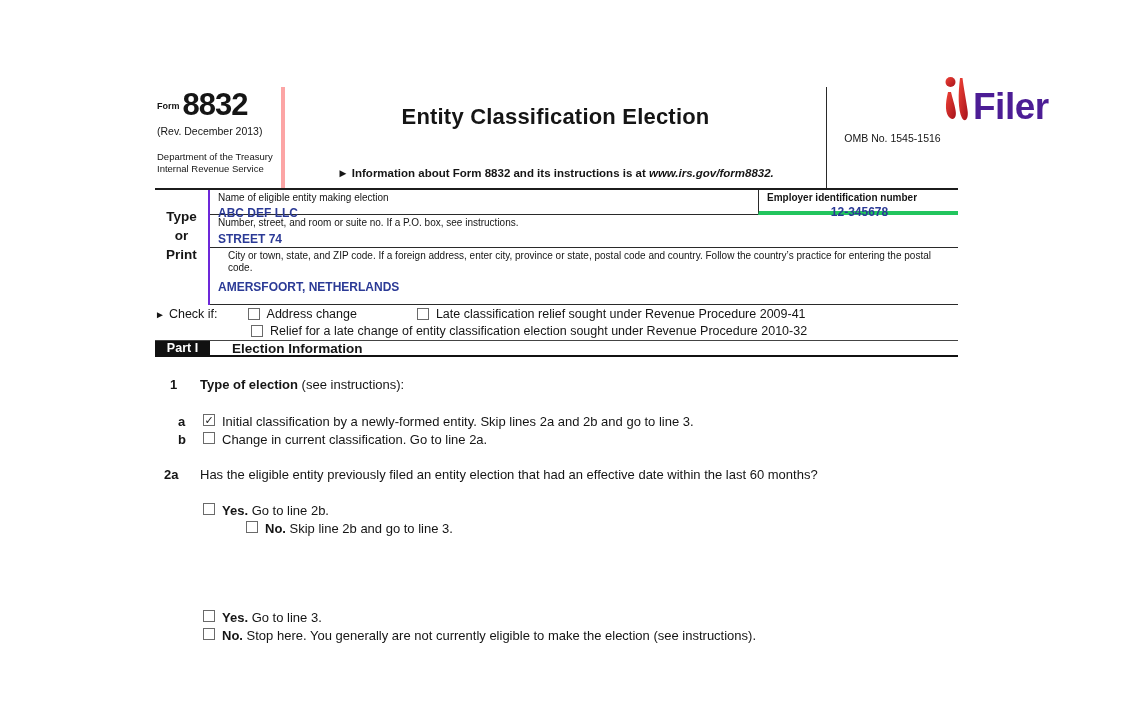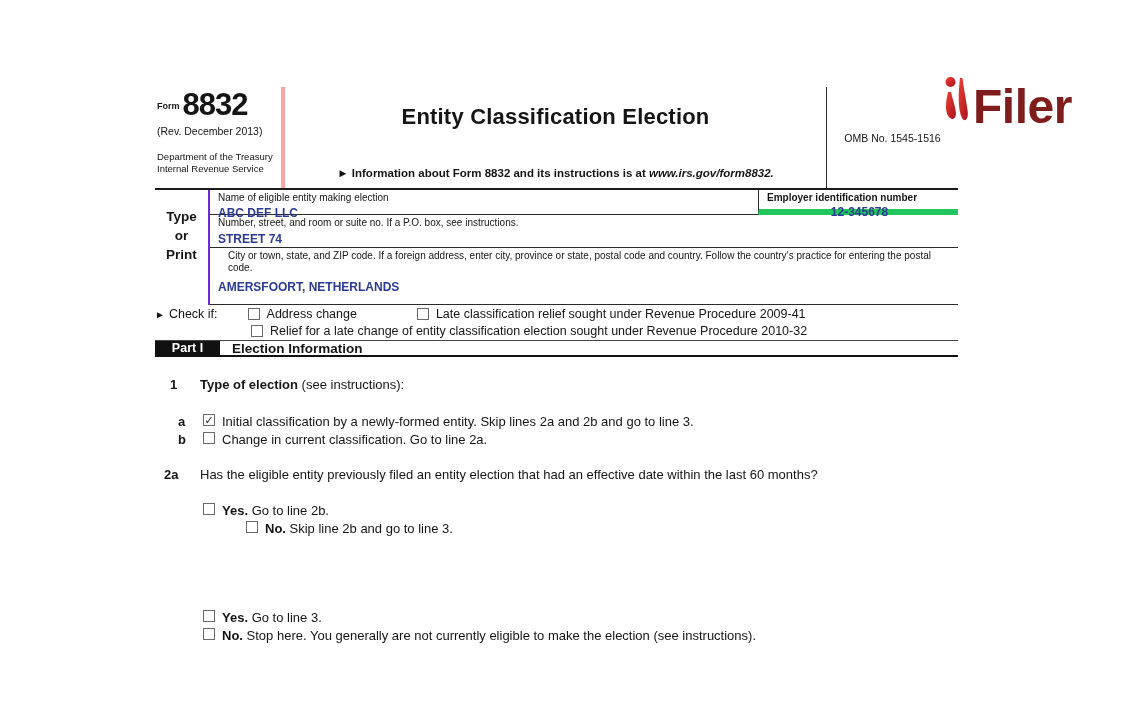--- a/index.html
+++ b/index.html
@@ -15,51 +15,51 @@
   .agency { font-size:9.5px; line-height:11.5px; margin-top:14px; }
   .hdr-center { position:absolute; left:130px; top:0; width:542px; height:100%; border-right:1px solid #2a2a2a; }
   .form-title { text-align:center; font-size:22px; font-weight:bold; margin-top:17px; letter-spacing:0.2px; }
   .info-line { position:absolute; bottom:9px; width:100%; text-align:center; font-size:11.5px; font-weight:bold; }
   .info-line .url { font-style:italic; }
   .hdr-right { position:absolute; left:672px; top:0; width:131px; height:100%; display:flex; align-items:center; justify-content:center; }
   .omb { font-size:10.5px; }
 
   
   .logo { position:absolute; left:941px; top:74px; display:flex; align-items:flex-end; }
-  .logo-text { font-size:48px; font-weight:bold; color:#7f1d1d; line-height:34px; letter-spacing:-0.5px; }
+  .logo-text { font-size:37px; font-weight:bold; color:#4c1d95; line-height:34px; letter-spacing:-0.5px; }
 
   
   .etab { position:absolute; left:155px; top:190px; width:803px; height:115px; }
   .side-label { position:absolute; left:0; top:0; width:55px; height:100%; border-right:2px solid #6d28d9; text-align:center; font-weight:bold; font-size:13.5px; line-height:19px; padding-top:17px; }
   .cell { position:absolute; padding:2px 6px 0 8px; }
   .cell-label { font-size:10px; line-height:12px; }
   .cell-value { font-size:12px; font-weight:bold; color:#2b3a96; margin-top:2px; }
   .c-name { left:55px; top:0; width:548px; height:25px; border-bottom:1px solid #2a2a2a; }
-  .c-ein  { left:603px; top:0; width:200px; height:25px; border-left:1px solid #2a2a2a; border-bottom:6px solid #22c55e; }
+  .c-ein  { left:603px; top:0; width:200px; height:25px; border-left:1px solid #2a2a2a; border-bottom:4px solid #22c55e; }
   .c-ein .cell-label { font-weight:bold; }
   .c-ein .cell-value { text-align:center; margin-top:1px; }
   .c-street { left:55px; top:25px; width:748px; height:33px; border-bottom:1px solid #2a2a2a; }
   .c-street .cell-value { margin-top:3px; }
   .c-city { left:55px; top:58px; width:748px; height:57px; border-bottom:1px solid #2a2a2a; }
   .c-city .cell-label { width:720px;margin-left:10px; }
   .c-city .cell-value { margin-top:6px; }
 
   
   .checkif { position:absolute; left:155px; top:307px; font-size:12.5px; }
   .ci-row1 { display:flex; align-items:center; }
   .ci-arrow { font-size:10px; margin-right:4px; }
   .ci-opt1 { margin-left:30px; }
   .ci-opt2 { margin-left:60px; }
   .ci-row2 { margin-left:96px; margin-top:3px; display:flex; align-items:center; }
 
   .cbx { display:inline-flex; width:12px; height:12px; border:1px solid #6a6a6a; background:#fff; margin-right:7px; align-items:center; justify-content:center; font-size:11px; line-height:11px; flex:0 0 auto; vertical-align:-2px; }
 
   
   .partbar { position:absolute; left:155px; top:340px; width:803px; height:17px; border-top:1px solid #444; border-bottom:2px solid #111; }
-  .partbox { position:absolute; left:0; top:0; width:65px; height:15px; background:#111; color:#fff; font-weight:bold; font-size:12.5px; text-align:center; line-height:15px; }
+  .partbox { position:absolute; left:0; top:0; width:55px; height:15px; background:#111; color:#fff; font-weight:bold; font-size:12.5px; text-align:center; line-height:15px; }
   .parttitle { position:absolute; left:77px; top:0; font-weight:bold; font-size:13.5px; line-height:15px; }
 
   
   .bline { position:absolute; font-size:13px; line-height:17px; }
   .num { display:inline-block; font-weight:bold; }
   .b { font-weight:bold; }
   .flexrow { display:flex; align-items:flex-start; }
   .flexrow .cbx { margin-top:1px; }
 </style>
 </head>

